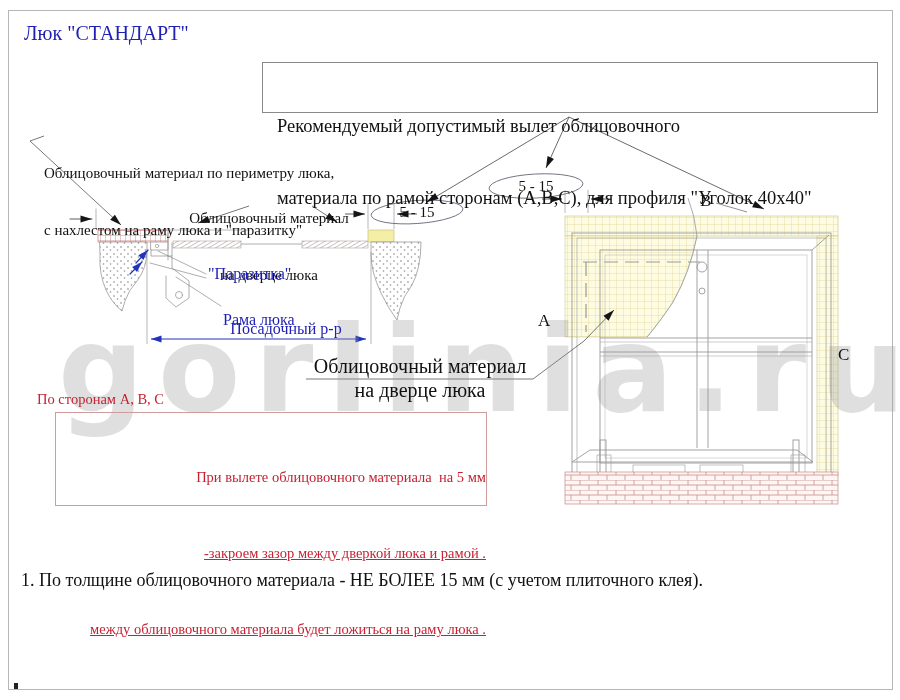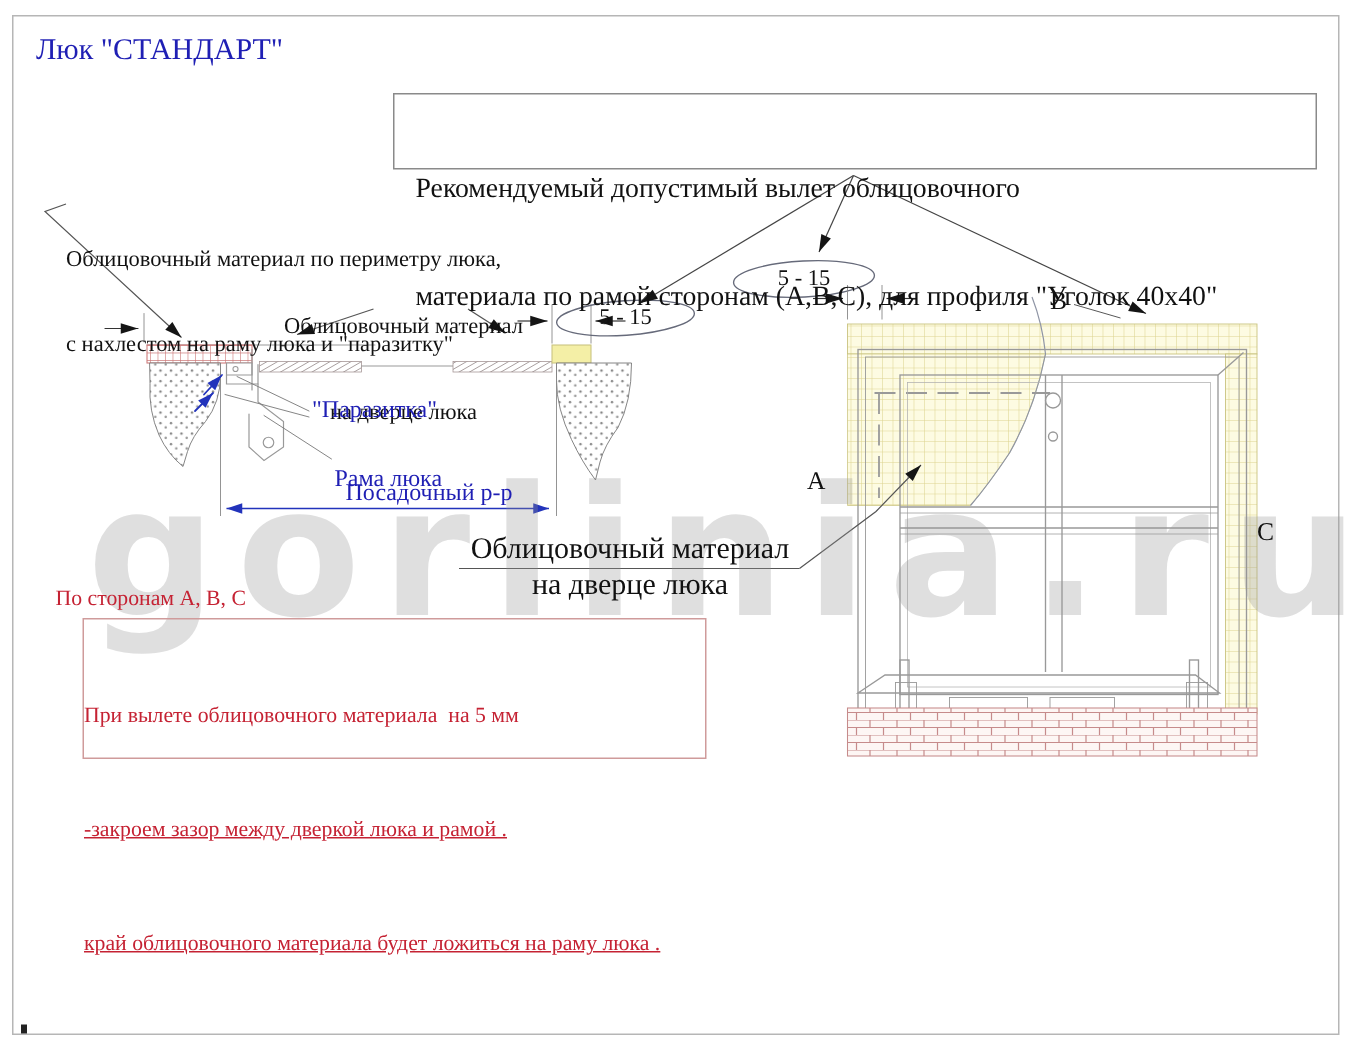--- a/index.html
+++ b/index.html
@@ -25,21 +25,21 @@
   .gap1{left:371px;top:204px;width:92px;text-align:center;font-size:15px;}
   .gap2{left:489px;top:178px;width:94px;text-align:center;font-size:15px;}
   .big-label1{left:306px;top:355px;width:228px;text-align:center;font-size:20px;}
   .big-label2{left:306px;top:379px;width:228px;text-align:center;font-size:20px;}
   .side-a{left:538px;top:311px;font-size:17px;}
   .side-b{left:700px;top:191px;font-size:17px;}
   .side-c{left:838px;top:345px;font-size:17px;}
   .hinge-label{left:565px;top:503px;width:273px;text-align:center;font-size:16px;}
   .red-title{left:37px;top:391px;font-size:14.5px;}
   .red-box{left:55px;top:412px;width:414px;height:80px;border:1px solid #cf9b9b;
-         text-align:left;font-size:14.5px;line-height:21px;padding-top:12px;background:transparent;}
+         text-align:right;font-size:14.5px;line-height:21px;padding-top:12px;background:transparent;padding-left:16px;}
   .u{text-decoration:underline;margin-top:13px;}
   .attn{left:21px;top:526px;width:860px;font-size:18px;}
   .attn .ln{line-height:24px;height:24px;white-space:pre;}
 </style>
 </head>
 <body>
 
 <div class="stage">
   <div class="page-border"></div>
 
@@ -206,23 +206,24 @@
   <div class="txt big-label2">на дверце люка</div>
 
   <div class="txt side-a">А</div>
   <div class="txt side-b">В</div>
   <div class="txt side-c">С</div>
 
   <div class="txt red-title red">По сторонам А, В, С</div>
   <div class="txt red-box red">
     <div>При вылете облицовочного материала  на 5 мм</div>
     <div class="u">-закроем зазор между дверкой люка и рамой .</div>
-    <div class="u">край облицовочного материала будет ложиться на раму люка .</div>
+    <div class="u">между облицовочного материала будет ложиться на раму люка .</div>
   </div>
 
   <div class="txt attn">
+    <div class="ln">1. По толщине облицовочного материала - НЕ БОЛЕЕ 15 мм (с учетом плиточного клея).</div>
     
     
     
     
     
   </div>
 </div>
 
 </body></html>

